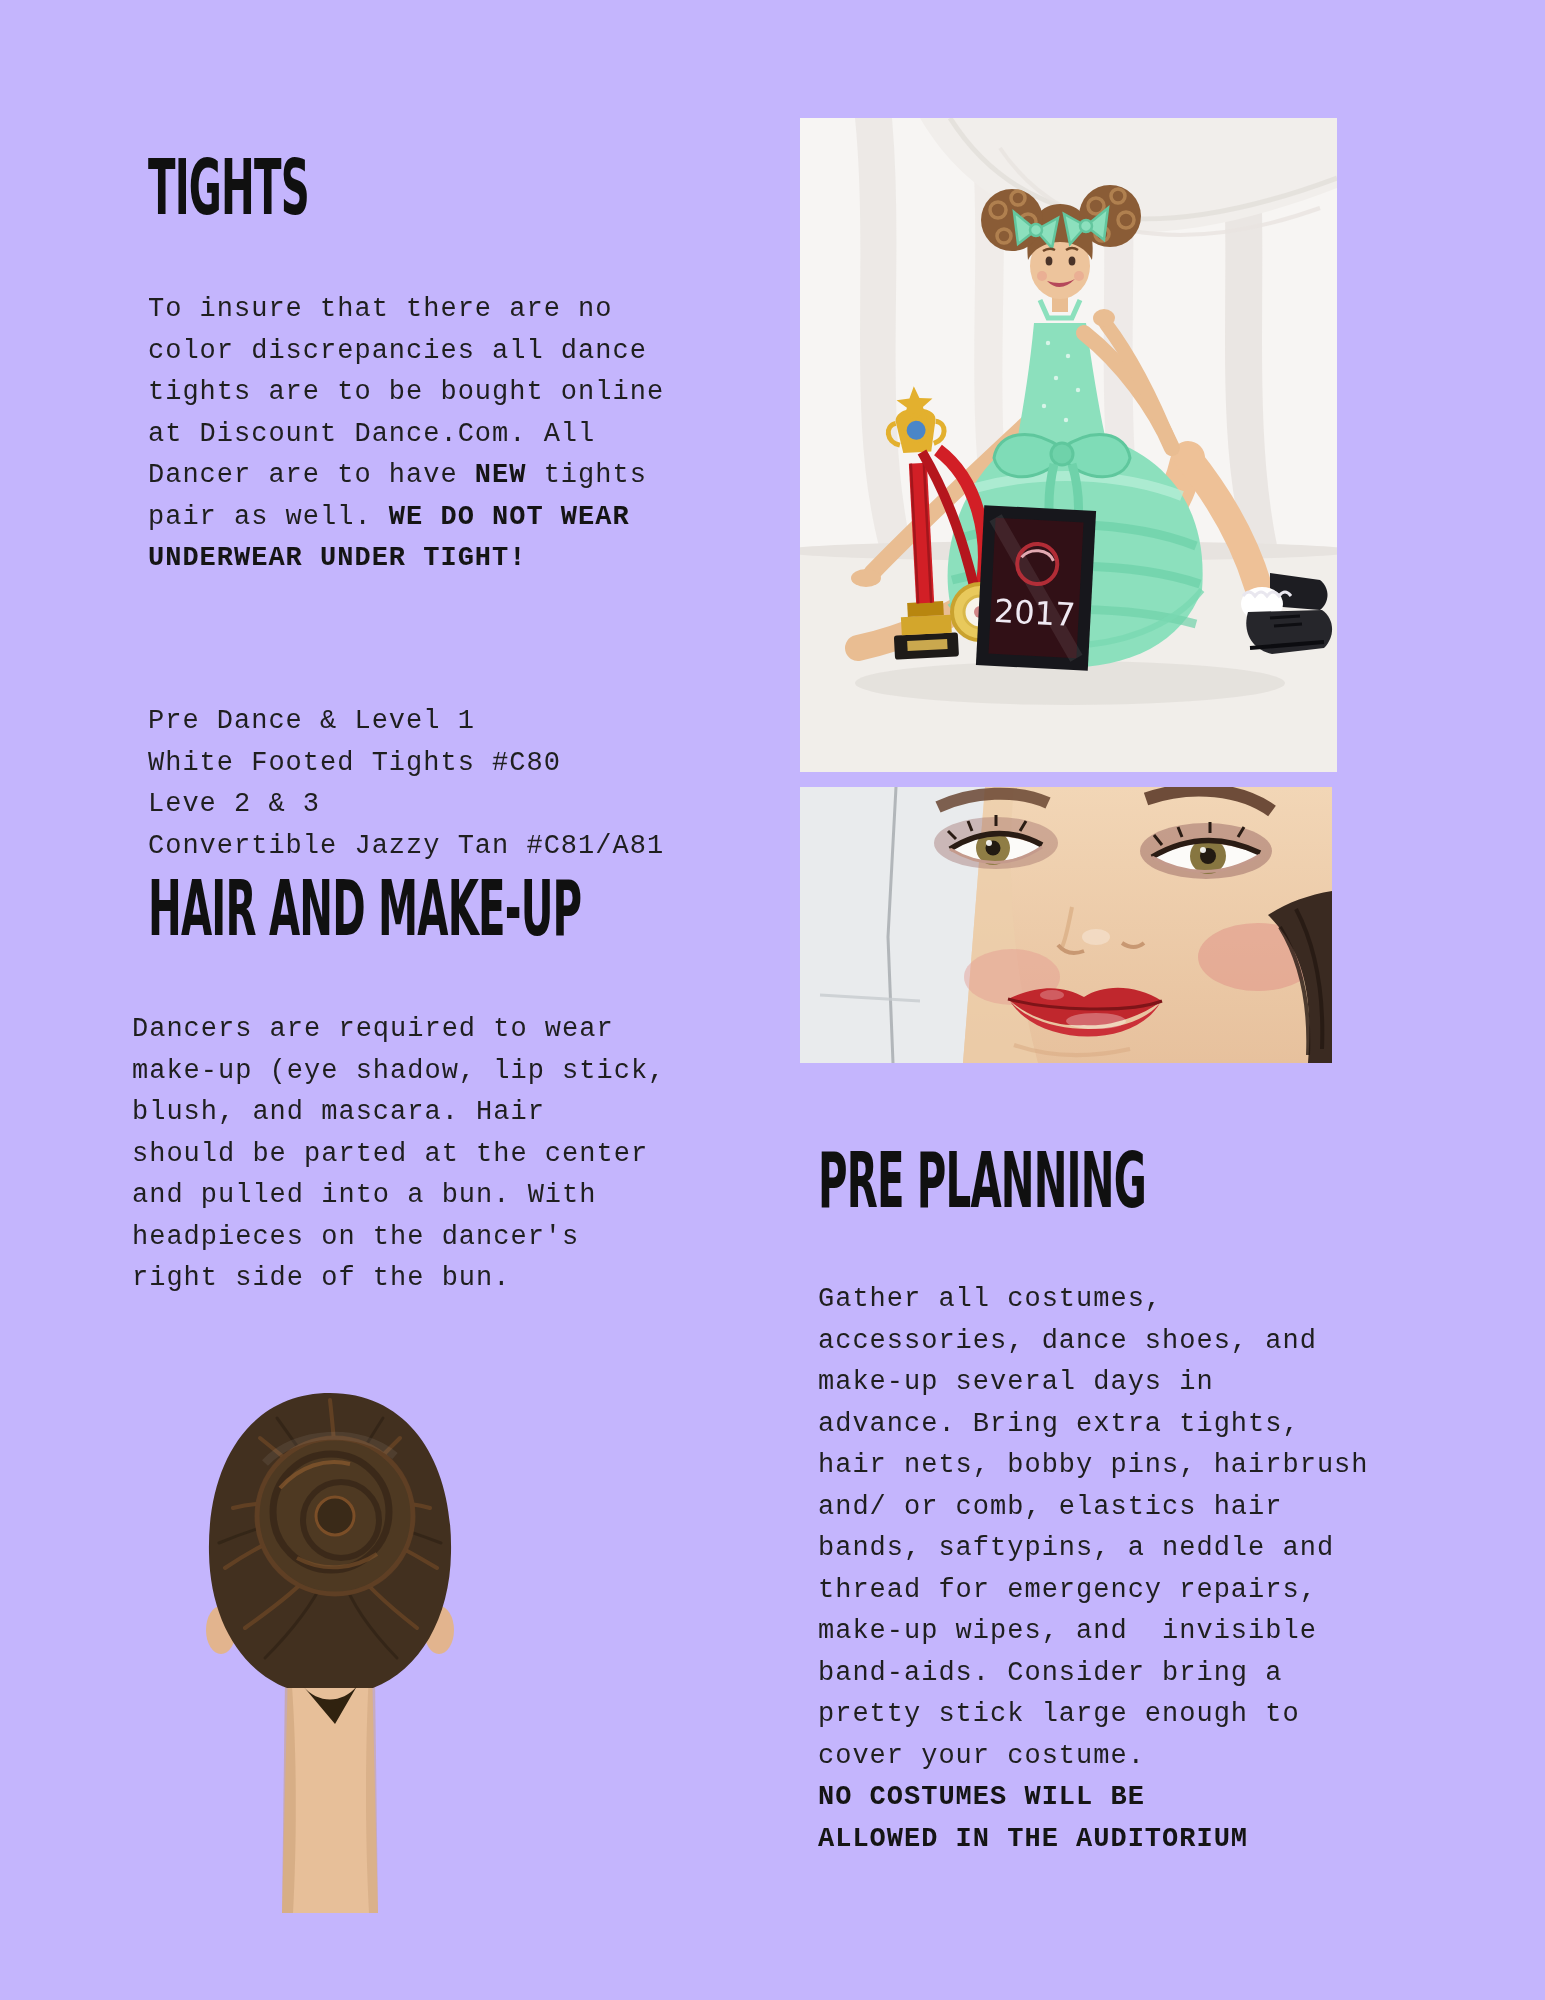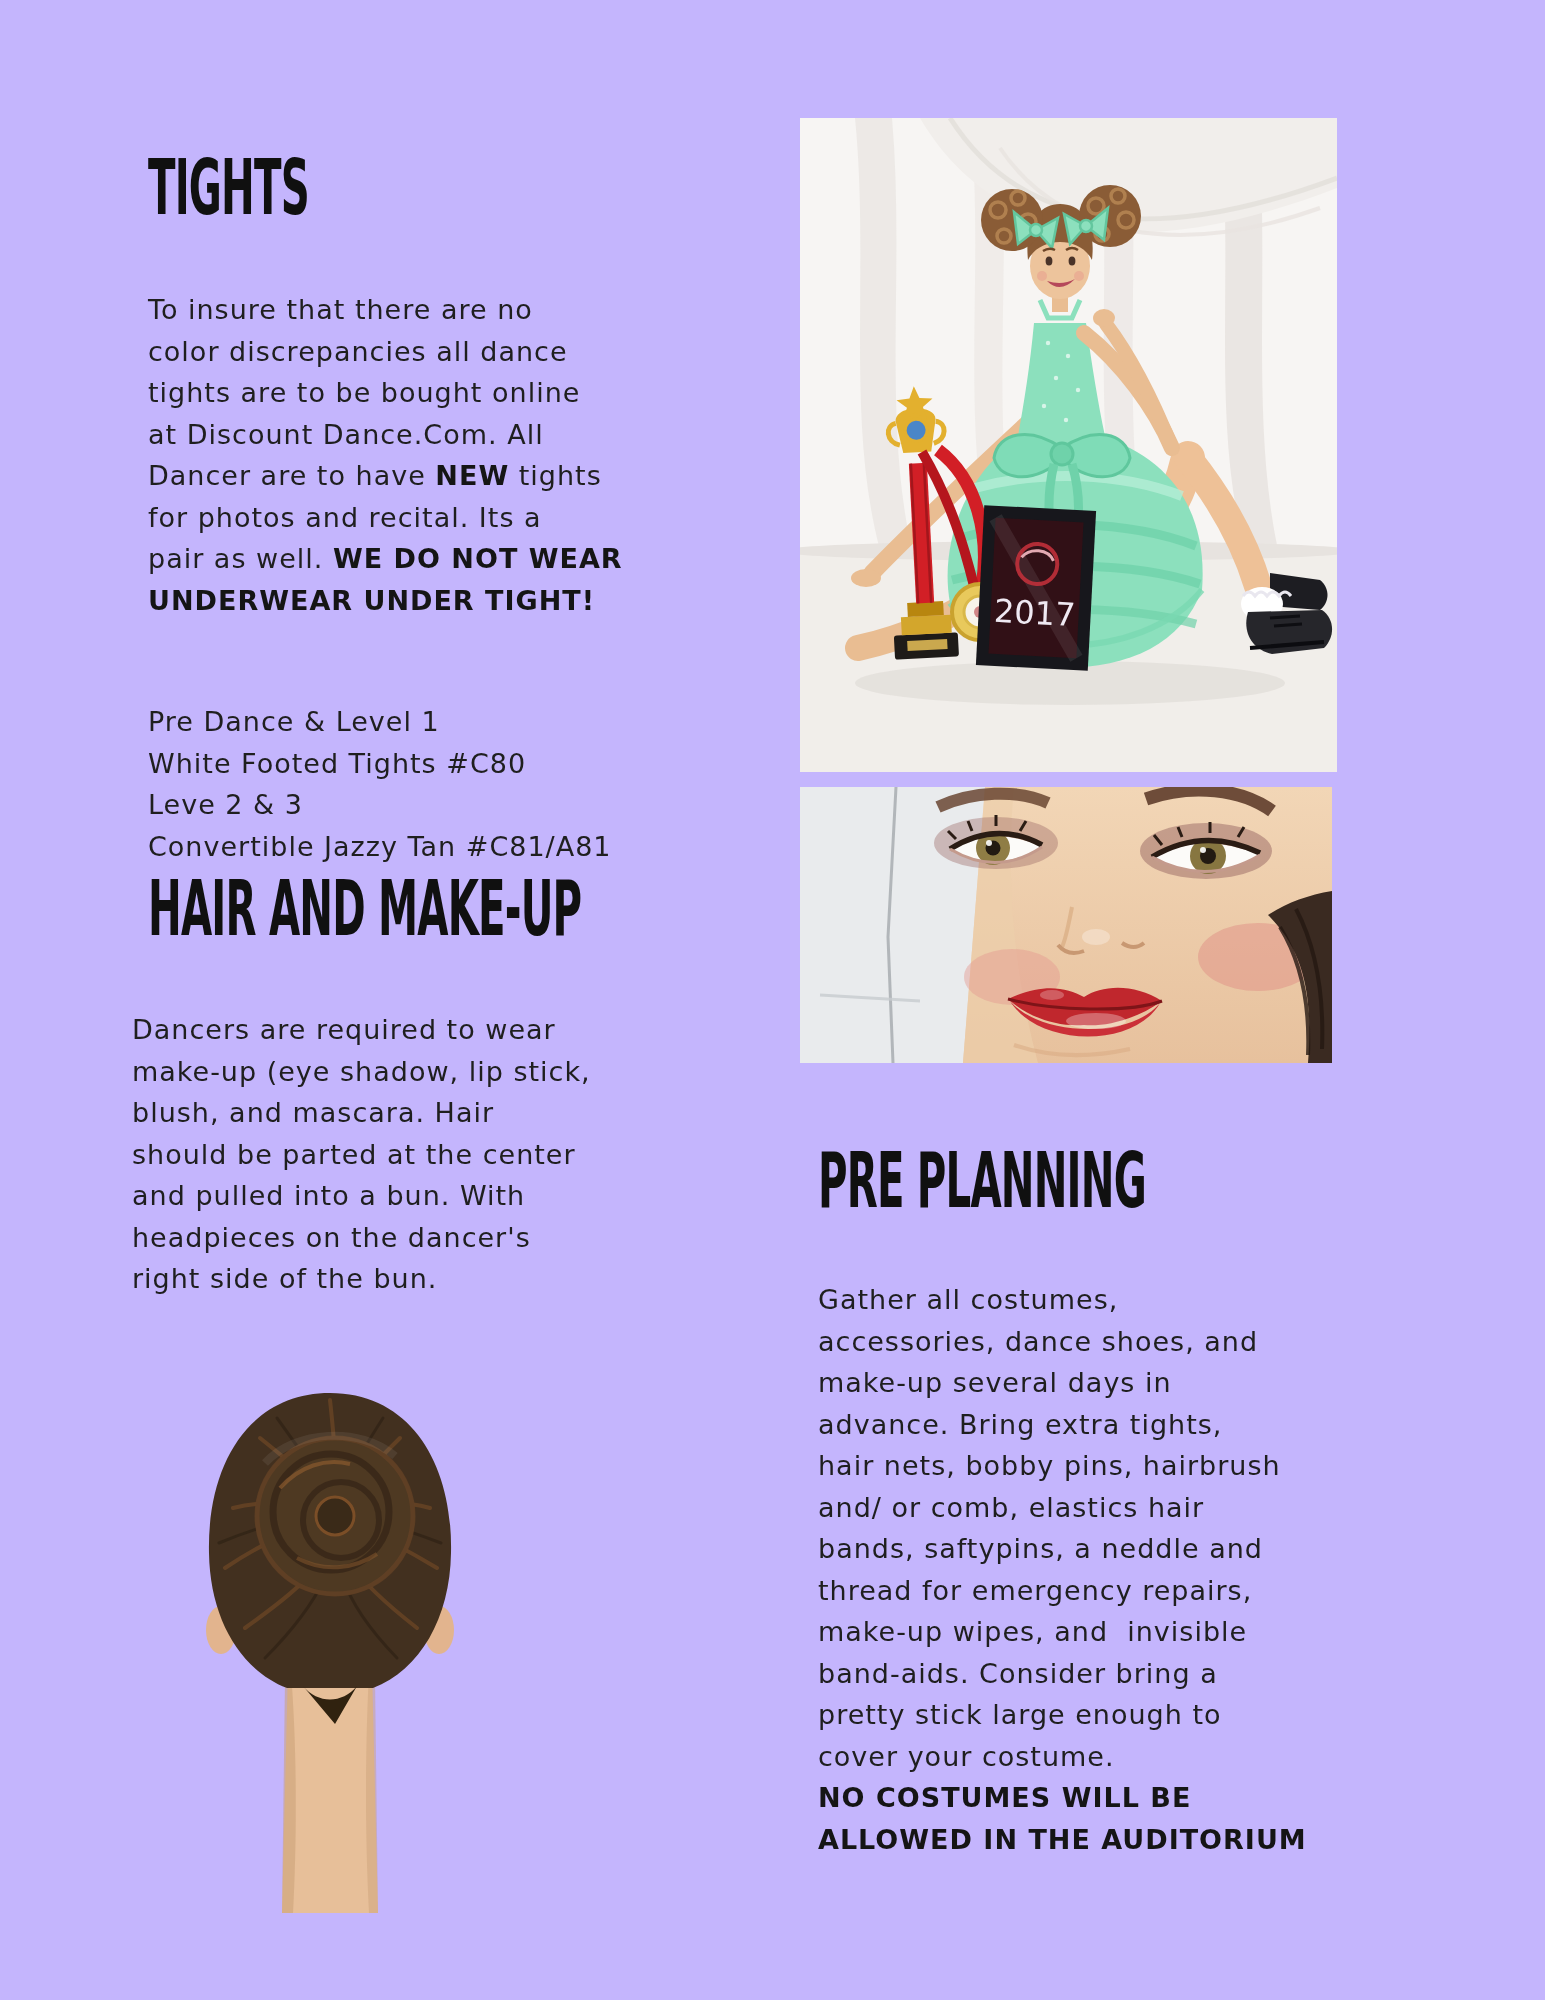--- a/index.html
+++ b/index.html
@@ -5,41 +5,40 @@
   html,body { margin:0; padding:0; background:#ffffff; }
   .page {
     position:relative; width:1545px; height:2000px;
     background:#c4b5fd; overflow:hidden;
     font-family:"DejaVu Sans", sans-serif;
     color:#1f1f1f;
   }
   .abs { position:absolute; }
   .heading { font-weight:bold; color:#101010; font-size:76px; line-height:76px; white-space:nowrap; }
   .heading .cond { display:inline-block; transform:scaleX(0.53); transform-origin:0 50%; letter-spacing:-0.02em; }
-  .bodytext { font-size:27px; line-height:41.5px; letter-spacing:1px; color:#1f1f1f; }
+  .bodytext { font-size:27px; line-height:41.5px; letter-spacing:1px; color:#1f1f1f;font-family:Liberation Mono, monospace; }
   .bodytext .line { white-space:pre; }
   .bodytext b { font-weight:bold; color:#151515; }
   svg { display:block; }
 </style>
 </head>
 <body>
 
 <div class="page">
 
   <div class="abs heading" style="left:148px; top:150px;">
     <span class="cond">TIGHTS</span>
   </div>
 
   <div class="abs bodytext" style="left:148px; top:289px; width:600px;">
       <div class="line">To insure that there are no</div>
       <div class="line">color discrepancies all dance</div>
       <div class="line">tights are to be bought online</div>
       <div class="line">at Discount Dance.Com. All</div>
       <div class="line">Dancer are to have <b>NEW</b> tights</div>
-      <div class="line">for photos and recital. Its a</div>
       <div class="line">pair as well. <b>WE DO NOT WEAR</b></div>
       <div class="line"><b>UNDERWEAR UNDER TIGHT!</b></div>
     </div>
 
   <div class="abs bodytext" style="left:148px; top:701px; width:600px;">
       <div class="line">Pre Dance &amp; Level 1</div>
       <div class="line">White Footed Tights #C80</div>
       <div class="line">Leve 2 &amp; 3</div>
       <div class="line">Convertible Jazzy Tan #C81/A81</div>
     </div>

